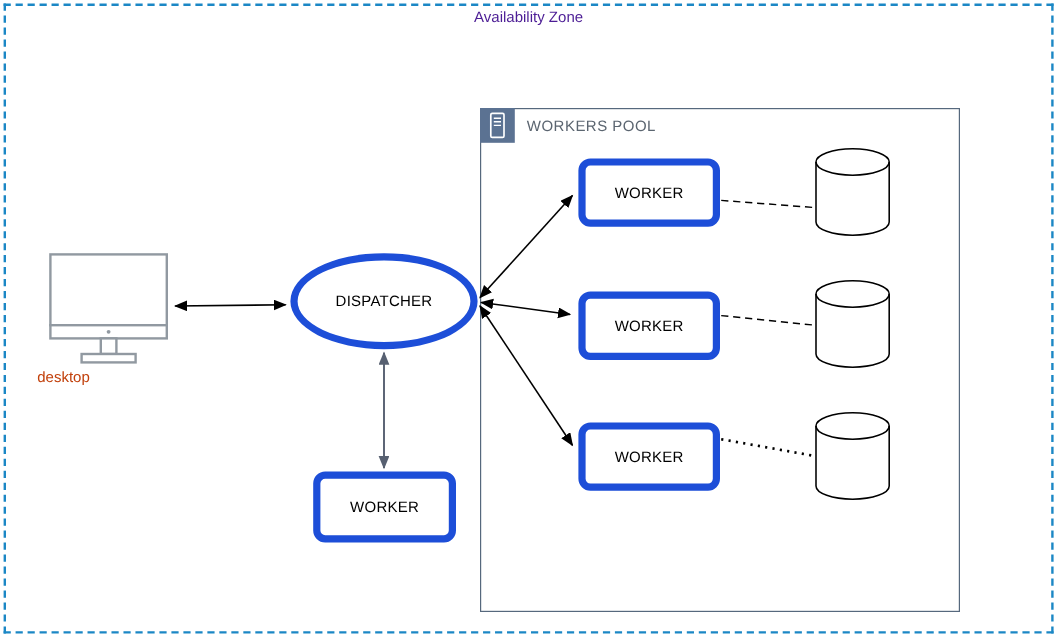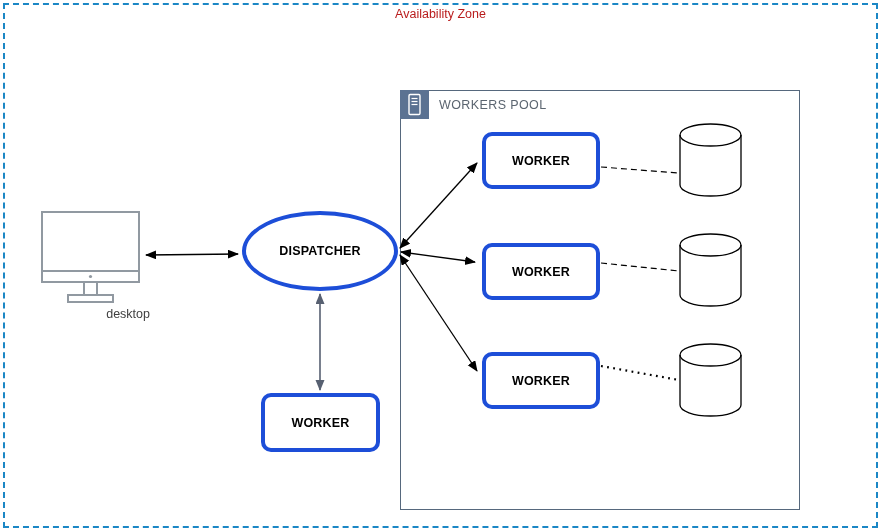--- a/index.html
+++ b/index.html
@@ -8,21 +8,21 @@
     width: 881px; height: 531px;
     font-family: "Liberation Sans", sans-serif;
     position: relative; overflow: hidden;
   }
   .zone {
     position: absolute; left: 3px; top: 3px; right: 3px; bottom: 3px;
     border: 2px dashed #1b87c5;
   }
   .zone-title {
     position: absolute; left: 0; top: 7px; width: 881px;
-    text-align: center; font-size: 12.5px; color: #b91c1c;
+    text-align: center; font-size: 12.5px; color: #4c1d95;
   }
   .svg-layer {
     position: absolute; left: 0; top: 0; width: 881px; height: 531px;
     z-index: 2; pointer-events: none;
   }
   
   .pool {
     position: absolute; left: 400px; top: 90px; width: 400px; height: 420px;
     border: 1px solid #56687d; z-index: 1; background: transparent;
   }
@@ -30,33 +30,33 @@
     position: absolute; left: -1px; top: -1px; width: 29px; height: 29px;
     background: #5b7292;
   }
   .pool-title {
     position: absolute; left: 38px; top: 7px;
     font-size: 12.5px; color: #5b6570; letter-spacing: 0.4px; white-space: nowrap;
   }
   
   .node {
     position: absolute; z-index: 3; background: #ffffff;
-    border: 4px solid #1d4ed8; display: flex;
+    border: 6px solid #1d4ed8; display: flex;
     align-items: center; justify-content: center;
-    font-size: 12.5px; color: #000000; letter-spacing: 0.2px; font-weight: bold;
+    font-size: 12.5px; color: #000000; letter-spacing: 0.2px;
   }
   .dispatcher { left: 242px; top: 211px; width: 156px; height: 80px; border-radius: 50%; }
   .cache      { left: 261px; top: 393px; width: 119px; height: 59px; border-radius: 10px; }
   .worker     { left: 482px; width: 118px; height: 57px; border-radius: 10px; }
   .worker-1 { top: 132px; }
   .worker-2 { top: 243px; }
   .worker-3 { top: 352px; }
   .desktop-label {
     position: absolute; left: 31px; top: 307px; width: 119px; z-index: 3;
-    text-align: right; font-size: 12.5px; color: #404040;
+    text-align: left; font-size: 12.5px; color: #c2410c;
   }
 </style>
 </head>
 <body>
 
 <div class="zone"></div>
 <div class="zone-title">Availability Zone</div>
 
 <svg class="svg-layer" viewBox="0 0 881 531">
   <defs>

